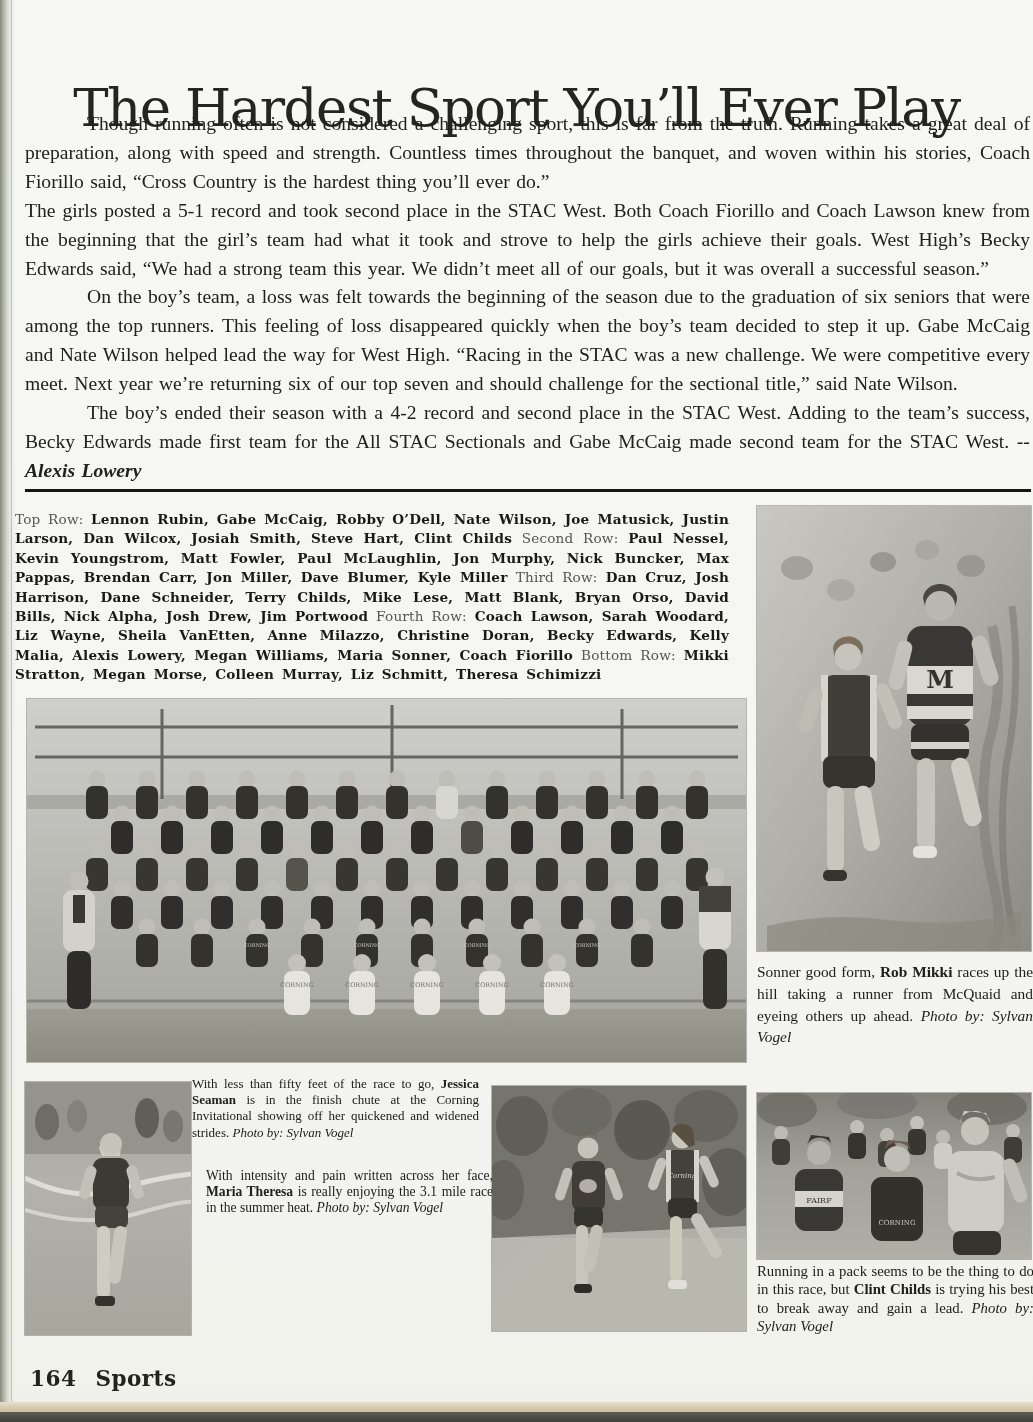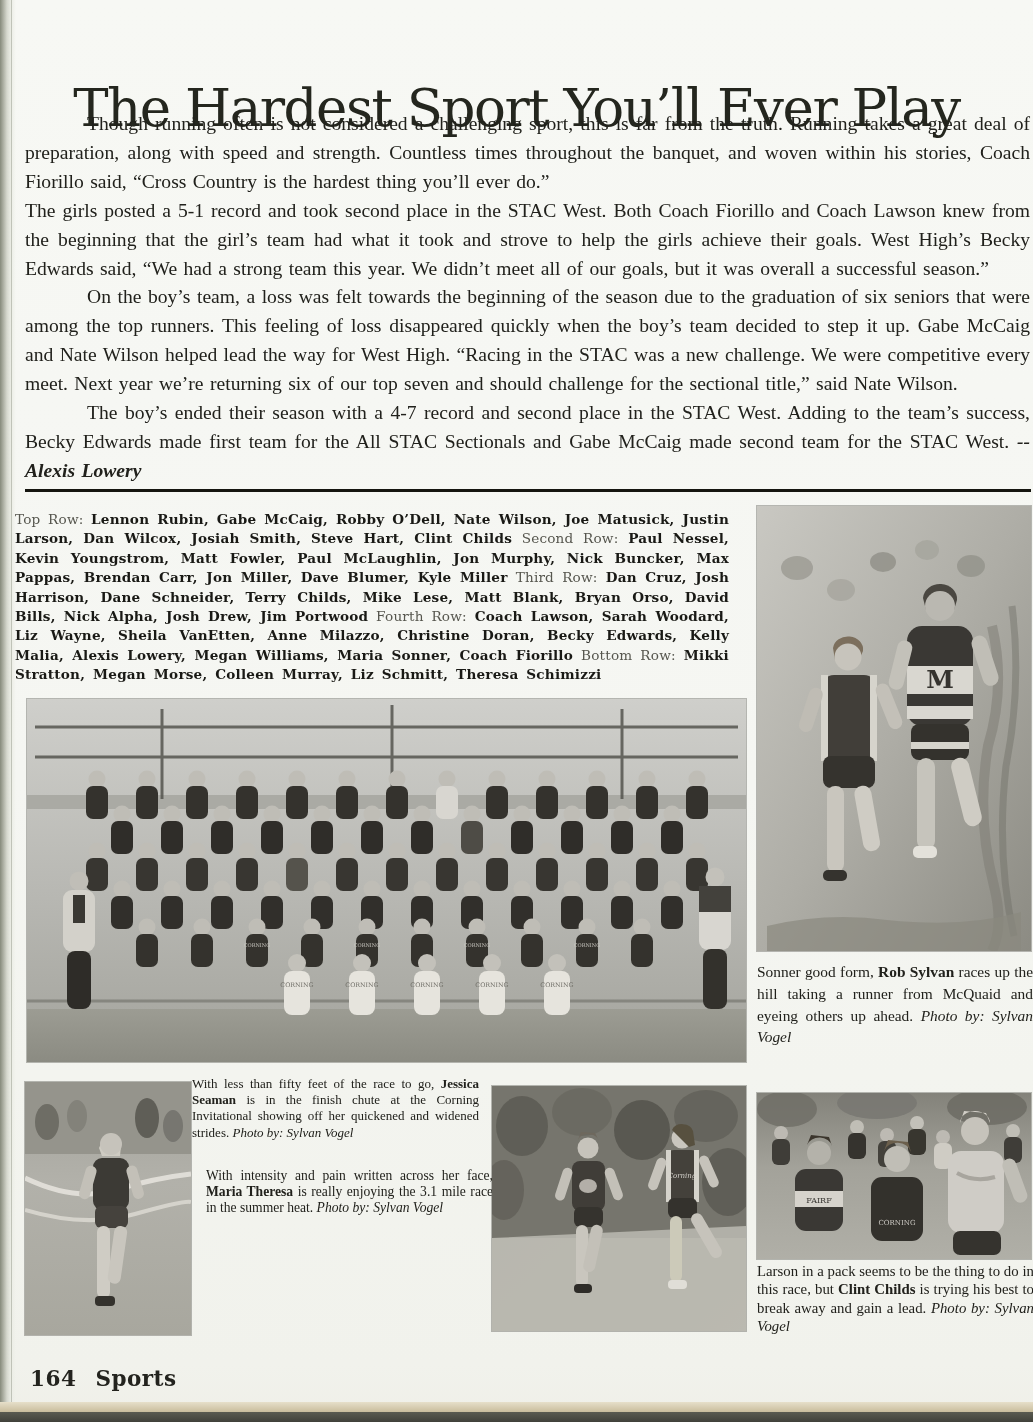--- a/index.html
+++ b/index.html
@@ -62,21 +62,21 @@
 <div id="page">
   <div class="edge-left"></div>
   <div class="gutter-line"></div>
 
   <h1 class="title">The Hardest Sport You’ll Ever Play</h1>
 
   <div class="article">
     <p class="ind">Though running often is not considered a challenging sport, this is far from the truth.  Running takes a great deal of preparation, along with speed and strength.  Countless times throughout the banquet, and woven within his stories, Coach Fiorillo said, “Cross Country is the hardest thing you’ll ever do.”</p>
     <p>The girls posted a 5-1 record and took second place in the STAC West. Both Coach Fiorillo and Coach Lawson knew from the beginning that the girl’s team had what it took and strove to help the girls achieve their goals.  West High’s Becky Edwards said, “We had a strong team this year. We didn’t meet all of our goals, but it was overall a successful season.”</p>
     <p class="ind">On the boy’s team, a loss was felt towards the beginning of the season due to the graduation of six seniors that were among the top runners. This feeling of loss disappeared quickly when the boy’s team decided to step it up.  Gabe McCaig and Nate Wilson helped lead the way for West High. “Racing in the STAC was a new challenge. We were competitive every meet. Next year we’re returning six of our top seven and should challenge for the sectional title,” said Nate Wilson.</p>
-    <p class="ind"><span>The boy’s ended their season with a 4-7 record and second place in the STAC West.  Adding to the team’s success, Becky Edwards made first team for the All STAC Sectionals and Gabe McCaig made second team for the STAC West. </span><span class="author">--Alexis Lowery</span></p>
+    <p class="ind"><span>The boy’s ended their season with a 4-2 record and second place in the STAC West.  Adding to the team’s success, Becky Edwards made first team for the All STAC Sectionals and Gabe McCaig made second team for the STAC West. </span><span class="author">--Alexis Lowery</span></p>
   </div>
 
   <div class="rule"></div>
 
   <p class="roster">
     <span class="rlabel">Top Row:</span>
     <span class="rnames">Lennon Rubin, Gabe McCaig, Robby O’Dell, Nate Wilson, Joe Matusick, Justin Larson, Dan Wilcox, Josiah Smith, Steve Hart, Clint Childs</span>
     <span class="rlabel">Second Row:</span>
     <span class="rnames">Paul Nessel, Kevin Youngstrom, Matt Fowler, Paul McLaughlin, Jon Murphy, Nick Buncker, Max Pappas, Brendan Carr, Jon Miller, Dave Blumer, Kyle Miller</span>
     <span class="rlabel">Third Row:</span>
@@ -127,21 +127,21 @@
       <rect x="113" y="169" width="7" height="86" fill="#d6d4cc"></rect>
       <rect x="116" y="178" width="14" height="48" rx="7" fill="#c3c0b8" transform="rotate(-22 123 178)"></rect>
       <rect x="54" y="182" width="14" height="46" rx="7" fill="#bfbcb4" transform="rotate(18 61 182)"></rect>
       <rect x="66" y="250" width="52" height="32" rx="8" fill="#35332e"></rect>
       <rect x="70" y="280" width="17" height="86" rx="8" fill="#c9c6be"></rect>
       <rect x="96" y="280" width="17" height="66" rx="8" fill="#cfccc4" transform="rotate(-10 104 280)"></rect>
       <rect x="66" y="364" width="24" height="11" rx="5" fill="#35332e"></rect>
     </svg>
   </div>
 
-  <p class="caption" id="cap-muffly"><span>Sonner good form, </span><span class="cap-name">Rob Sylvan</span><span> races up the hill taking a runner from McQuaid and eyeing others up ahead.  </span><span class="cap-credit">Photo by: Sylvan Vogel</span></p>
+  <p class="caption" id="cap-muffly"><span>Sonner good form, </span><span class="cap-name">Rob Mikki</span><span> races up the hill taking a runner from McQuaid and eyeing others up ahead.  </span><span class="cap-credit">Photo by: Sylvan Vogel</span></p>
 
   <div class="photo" id="photo-team">
     <svg viewBox="0 0 719 363">
       <defs>
         <linearGradient id="tpbg" x1="0" y1="0" x2="0" y2="1">
           <stop offset="0" stop-color="#cfcfcb"></stop>
             <stop offset=".55" stop-color="#b7b7b2"></stop>
             <stop offset="1" stop-color="#a3a39c"></stop>
         </linearGradient>
         <linearGradient id="tpgrass" x1="0" y1="0" x2="0" y2="1">
@@ -390,21 +390,21 @@
       <text x="140" y="132" text-anchor="middle" font-family="DejaVu Serif, serif" font-size="7" fill="#cfccc6">CORNING</text>
       <circle cx="218" cy="38" r="14" fill="#c6c3bb"></circle>
       <path d="M203 30 a15 12 0 0 1 30 0 l-4 -10 l-22 -2 z" fill="#d3d0c8"></path>
       <rect x="191" y="58" width="56" height="82" rx="13" fill="#cfccc6"></rect>
       <path d="M200 80 q18 10 38 4" stroke="#8d8b83" stroke-width="4" fill="none" opacity=".6"></path>
       <rect x="243" y="66" width="14" height="46" rx="7" fill="#c0beb6" transform="rotate(-20 250 66)"></rect>
       <rect x="196" y="138" width="48" height="24" rx="7" fill="#35332e"></rect>
     </svg>
   </div>
 
-  <p class="caption" id="cap-childs"><span>Larson in a pack seems to be the thing to do in this race, but </span><span class="cap-name">Clint Childs</span><span> is trying his best to break away and gain a lead.   </span><span class="cap-credit">Photo by: Sylvan Vogel</span></p>
+  <p class="caption" id="cap-childs"><span>Running in a pack seems to be the thing to do in this race, but </span><span class="cap-name">Clint Childs</span><span> is trying his best to break away and gain a lead.   </span><span class="cap-credit">Photo by: Sylvan Vogel</span></p>
 
   <div class="footer">
     <span class="num">164</span><span>Sports</span>
   </div>
 
   <div class="band-tan"></div>
   <div class="band-dark"></div>
 </div>
 
 </body></html>

